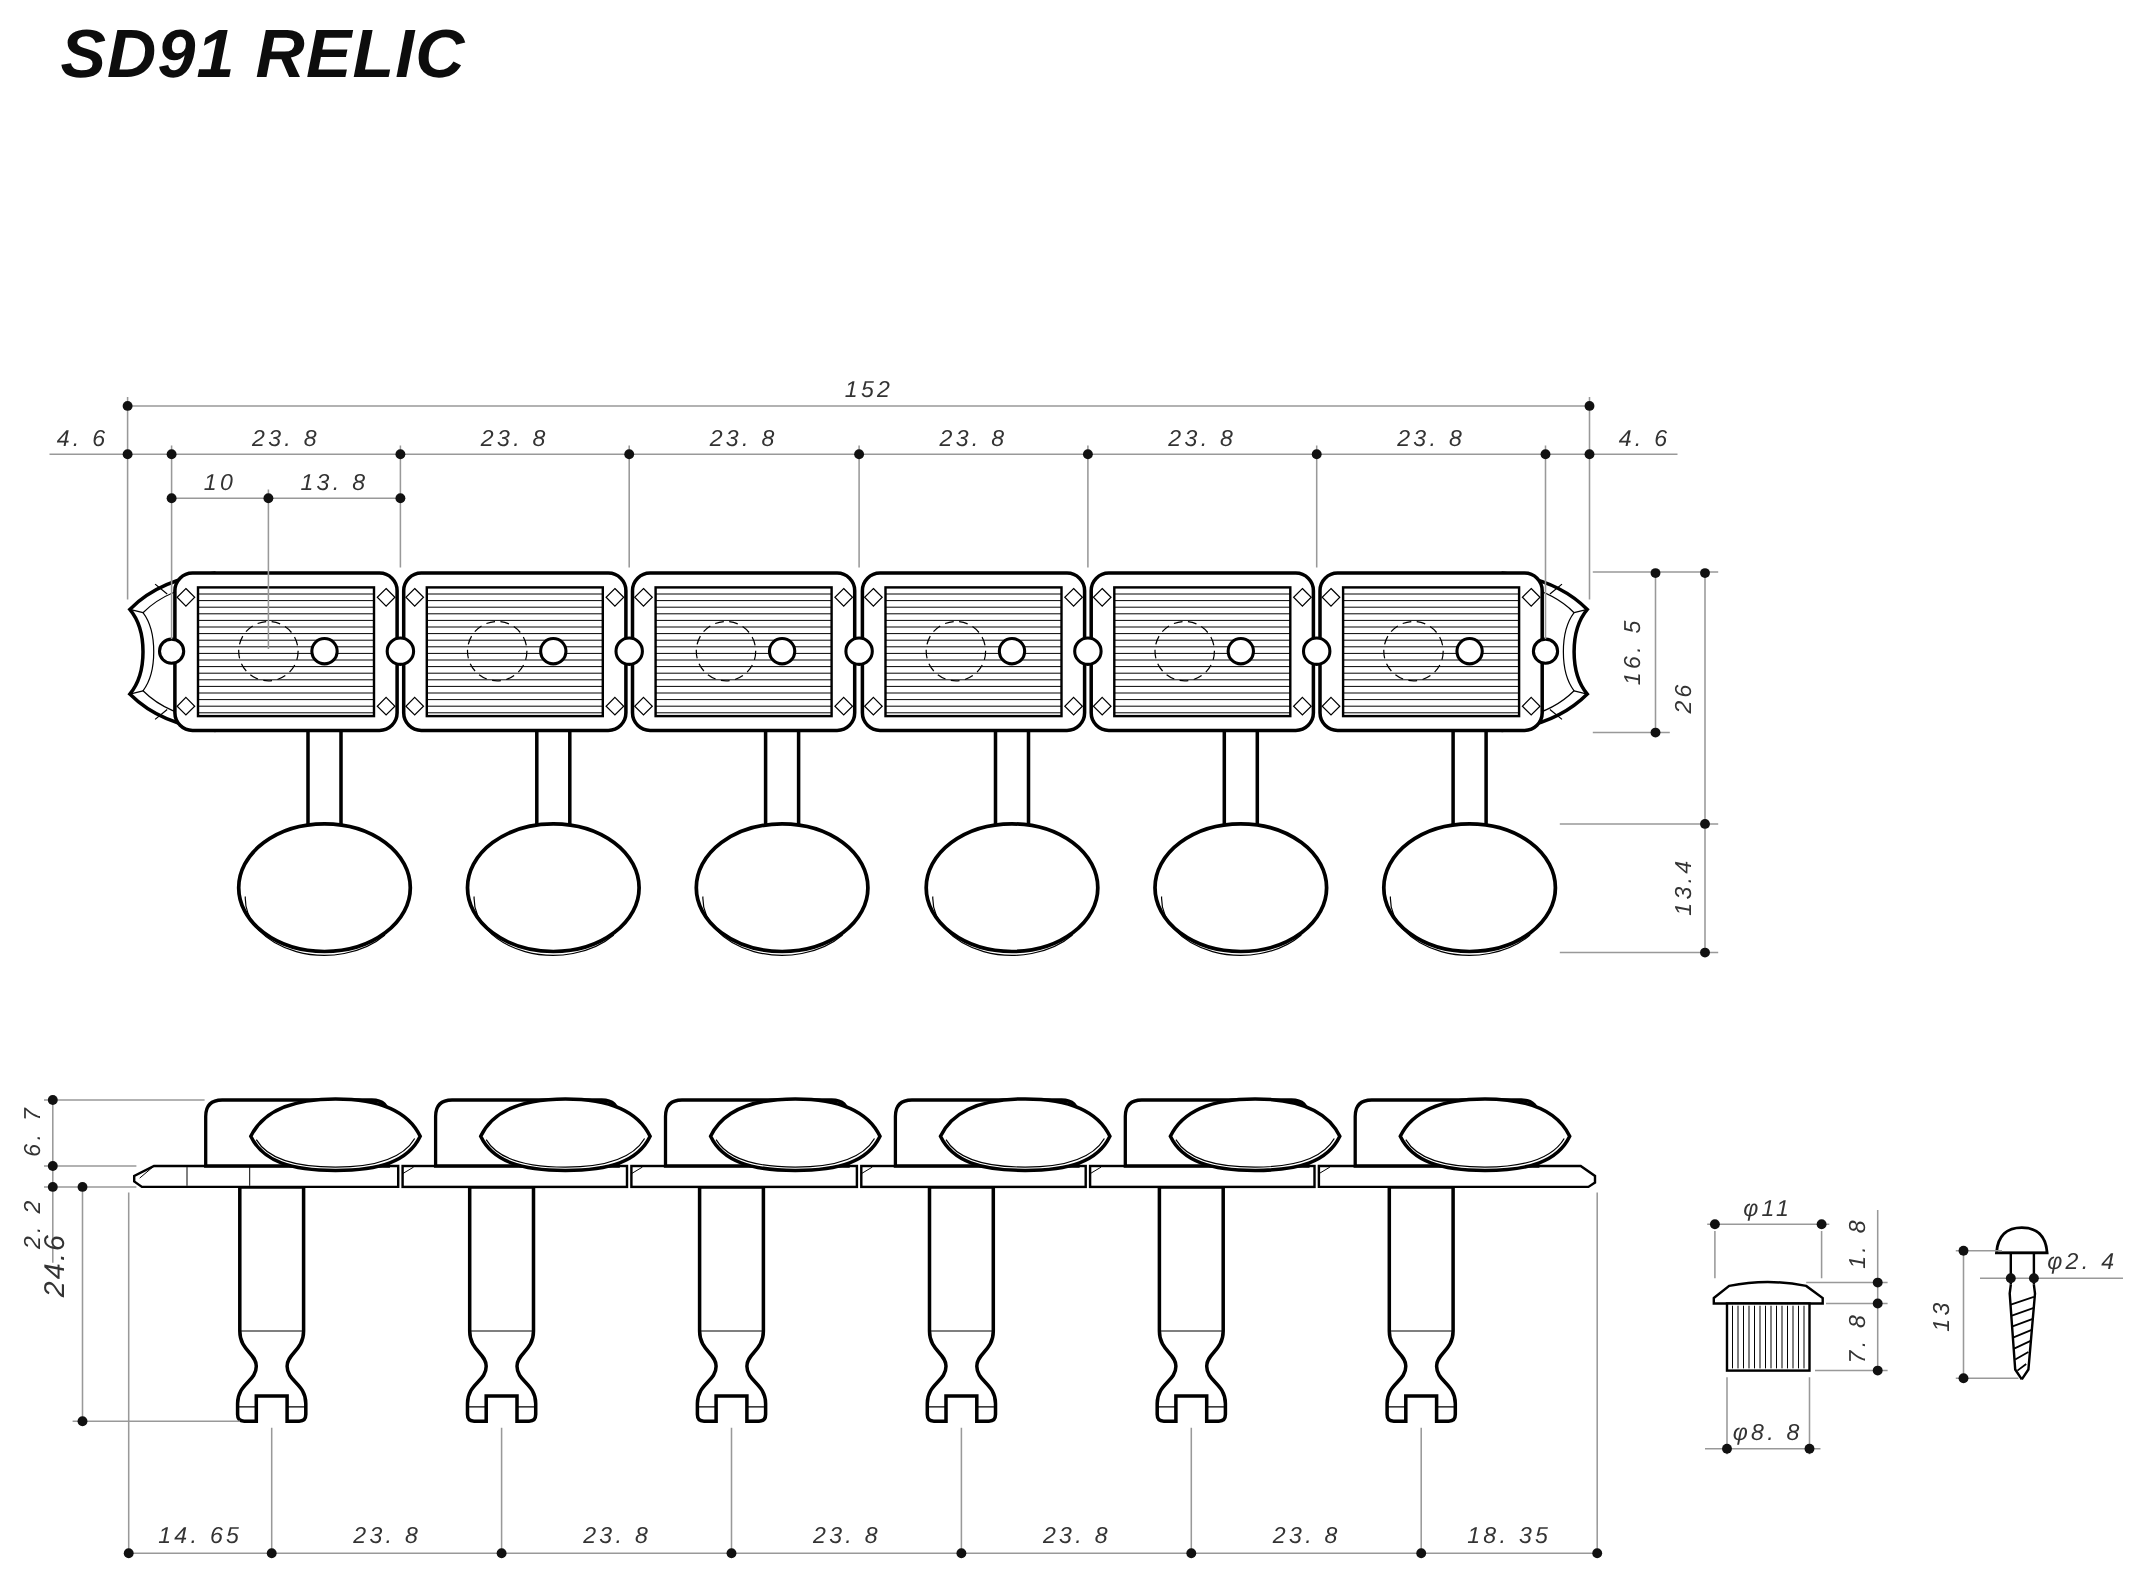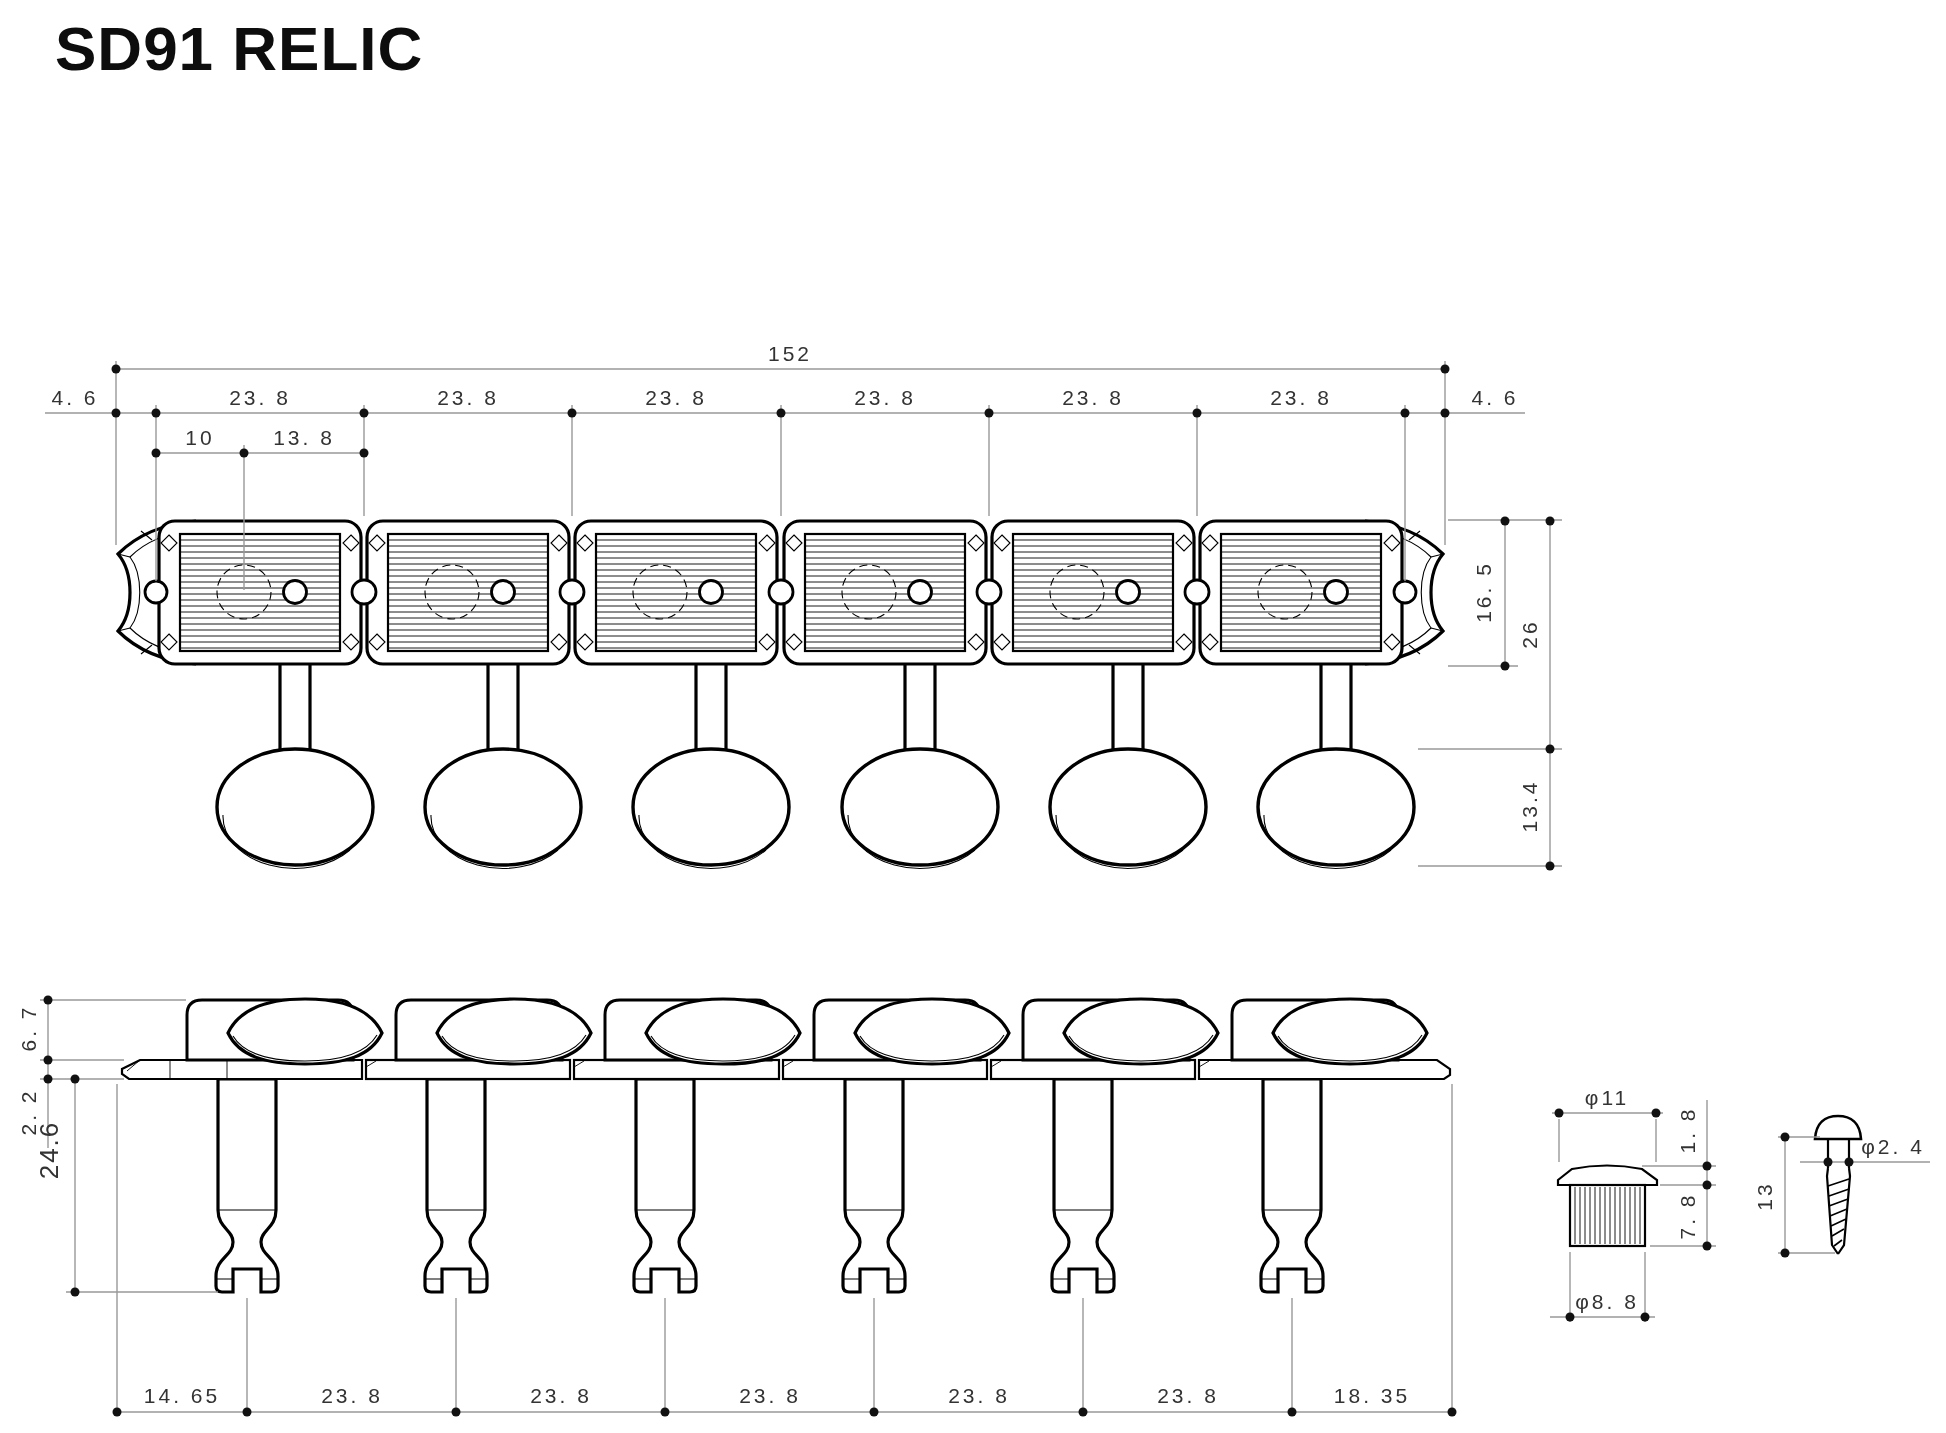--- a/index.html
+++ b/index.html
@@ -1,17 +1,17 @@
 <!DOCTYPE html>
 <html><head>
 <meta charset="utf-8">
 <style>
   html,body{margin:0;padding:0;background:#ffffff;}
   .page{position:relative;width:1946px;height:1433px;background:#fff;overflow:hidden;
-        font-family:"Liberation Sans", sans-serif;}
+        font-family:"Liberation Sans", sans-serif;font-style:italic;}
   svg{display:block}
   .title-text{font-family:"Liberation Sans", sans-serif;font-weight:900;font-size:62px;
               letter-spacing:1px;fill:#0d0d0d;}
   .dim{font-family:"Liberation Sans", sans-serif;font-size:21px;letter-spacing:3px;fill:#333;}
   .dim-big{font-size:26px;letter-spacing:2px;}
   .dimline{stroke:#999;stroke-width:1.4;fill:none;}
   .dot{fill:#111;}
   .part{stroke:#000;fill:#fff;}
   .w3{stroke-width:3.2;} .w2{stroke-width:2.2;} .w1{stroke-width:1.1;} .hair{stroke-width:0.9;}
   .nofill{fill:none;}

